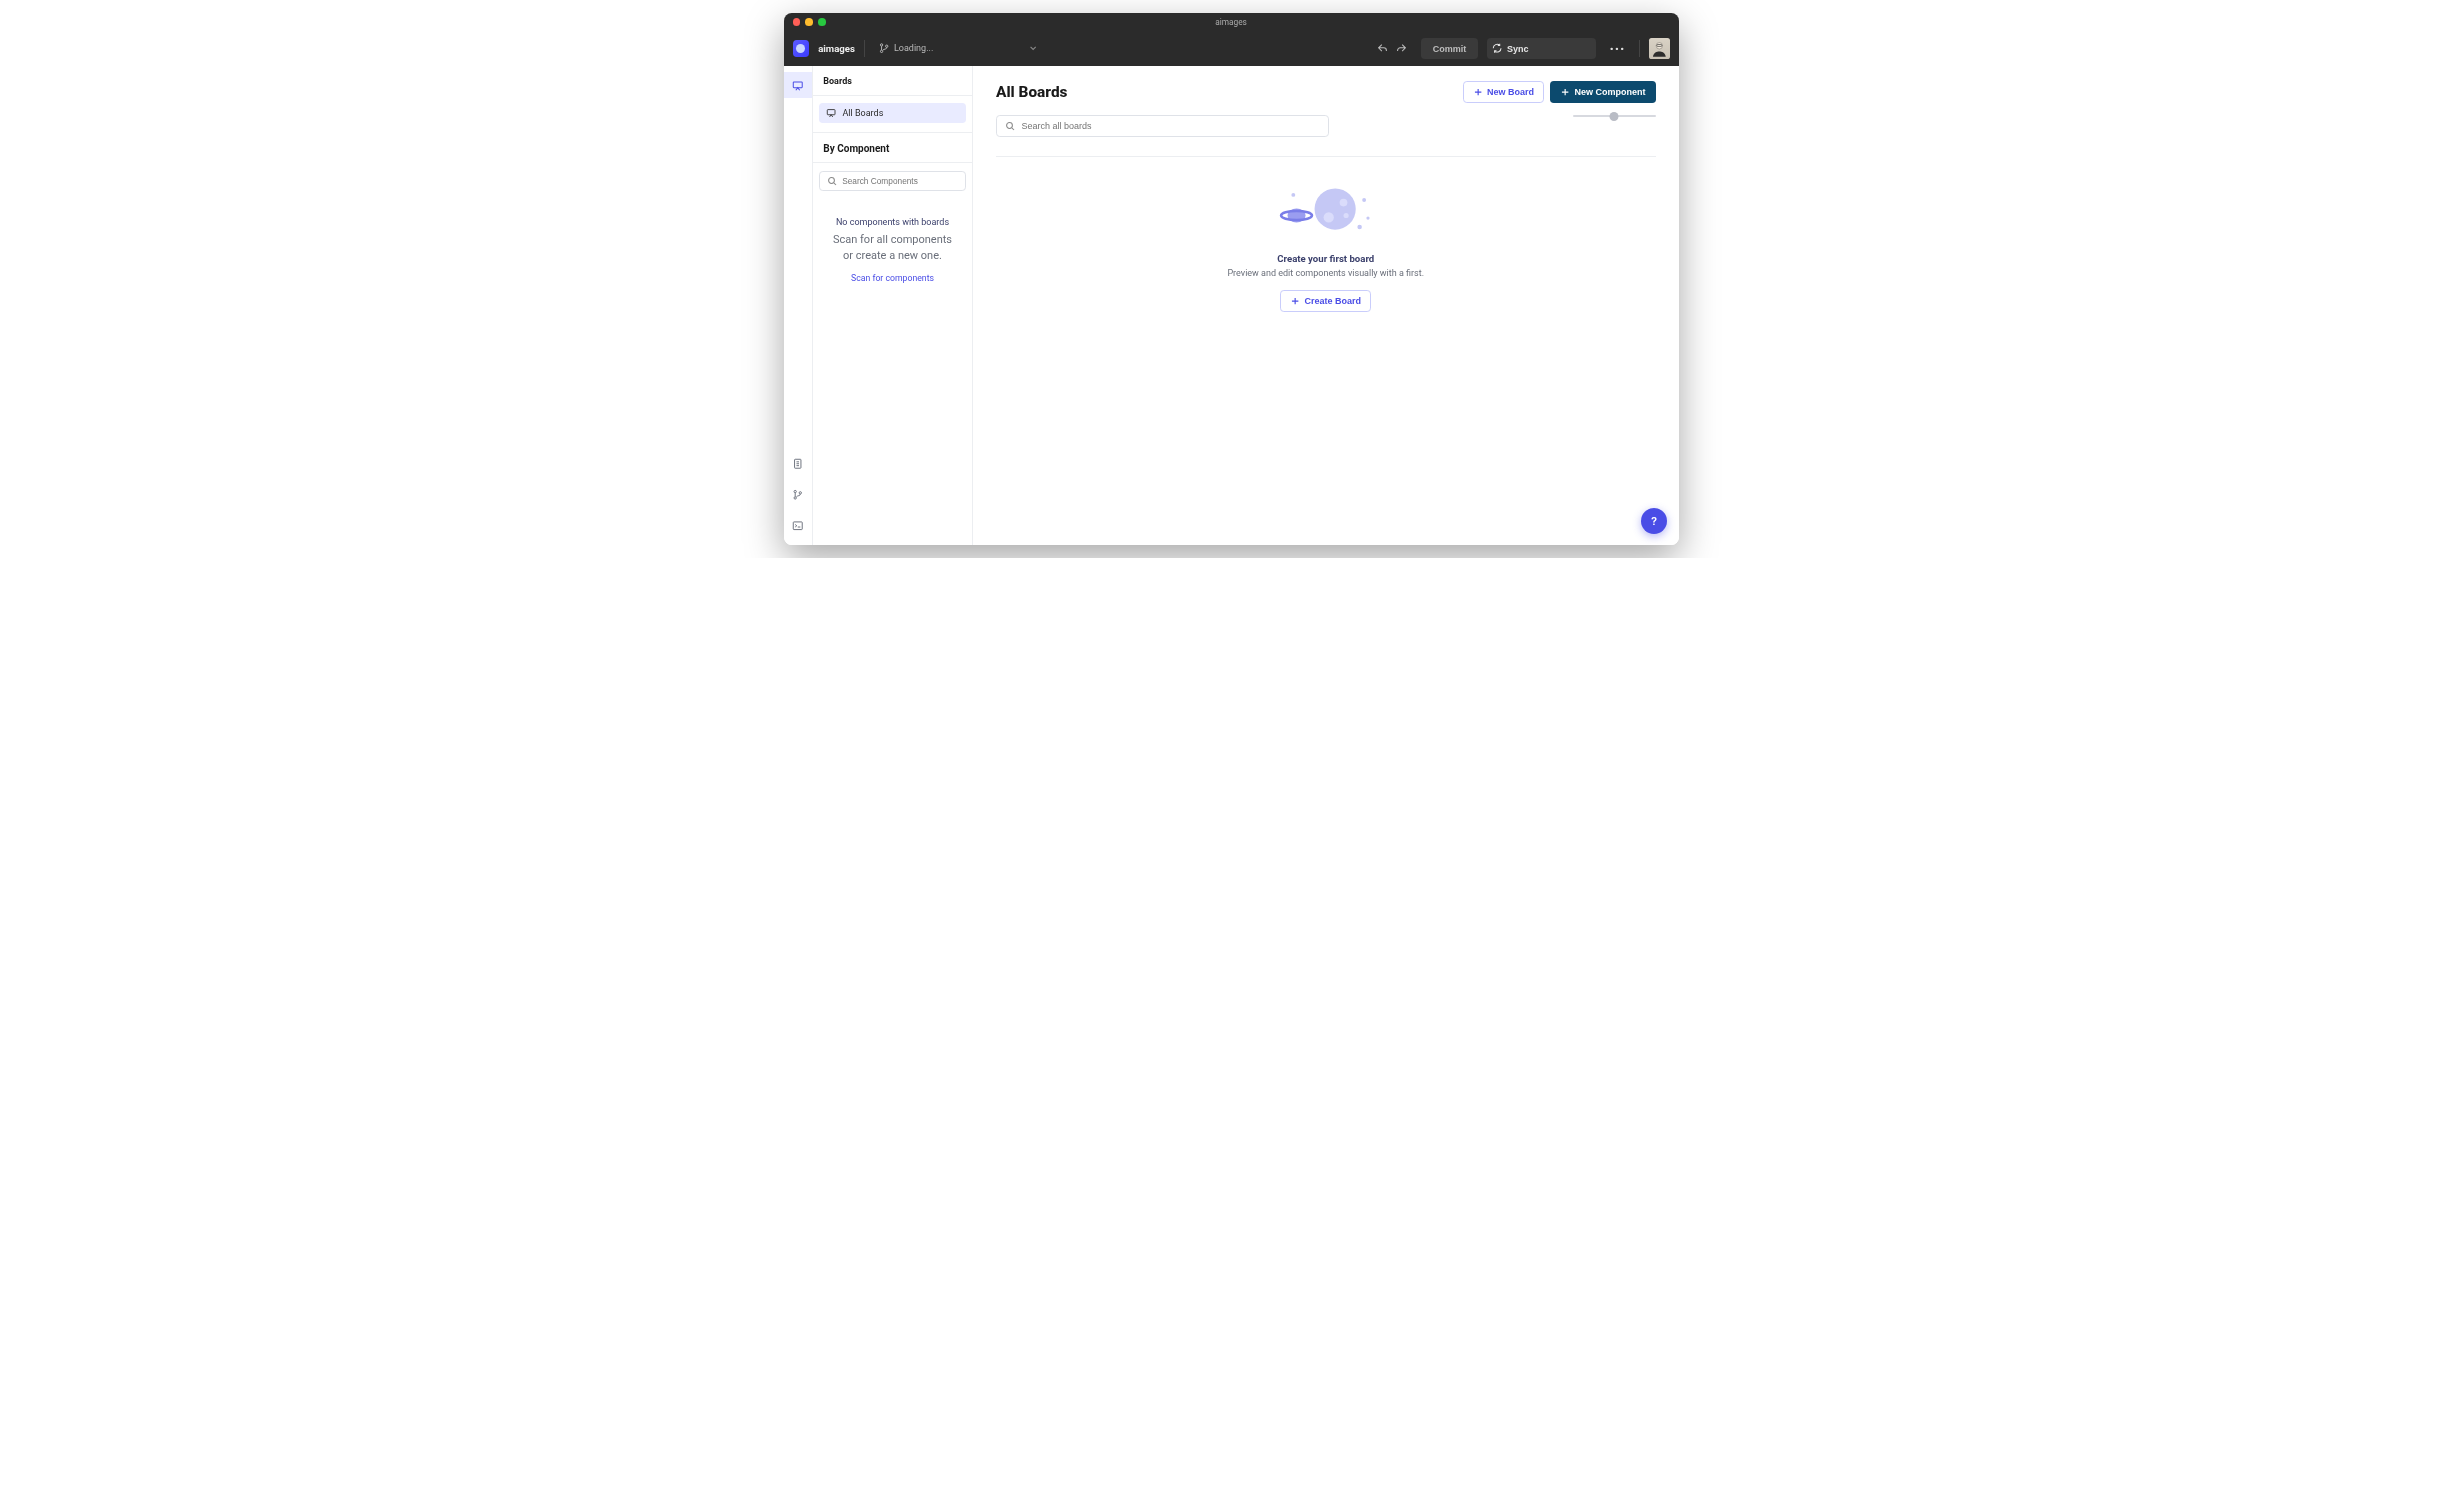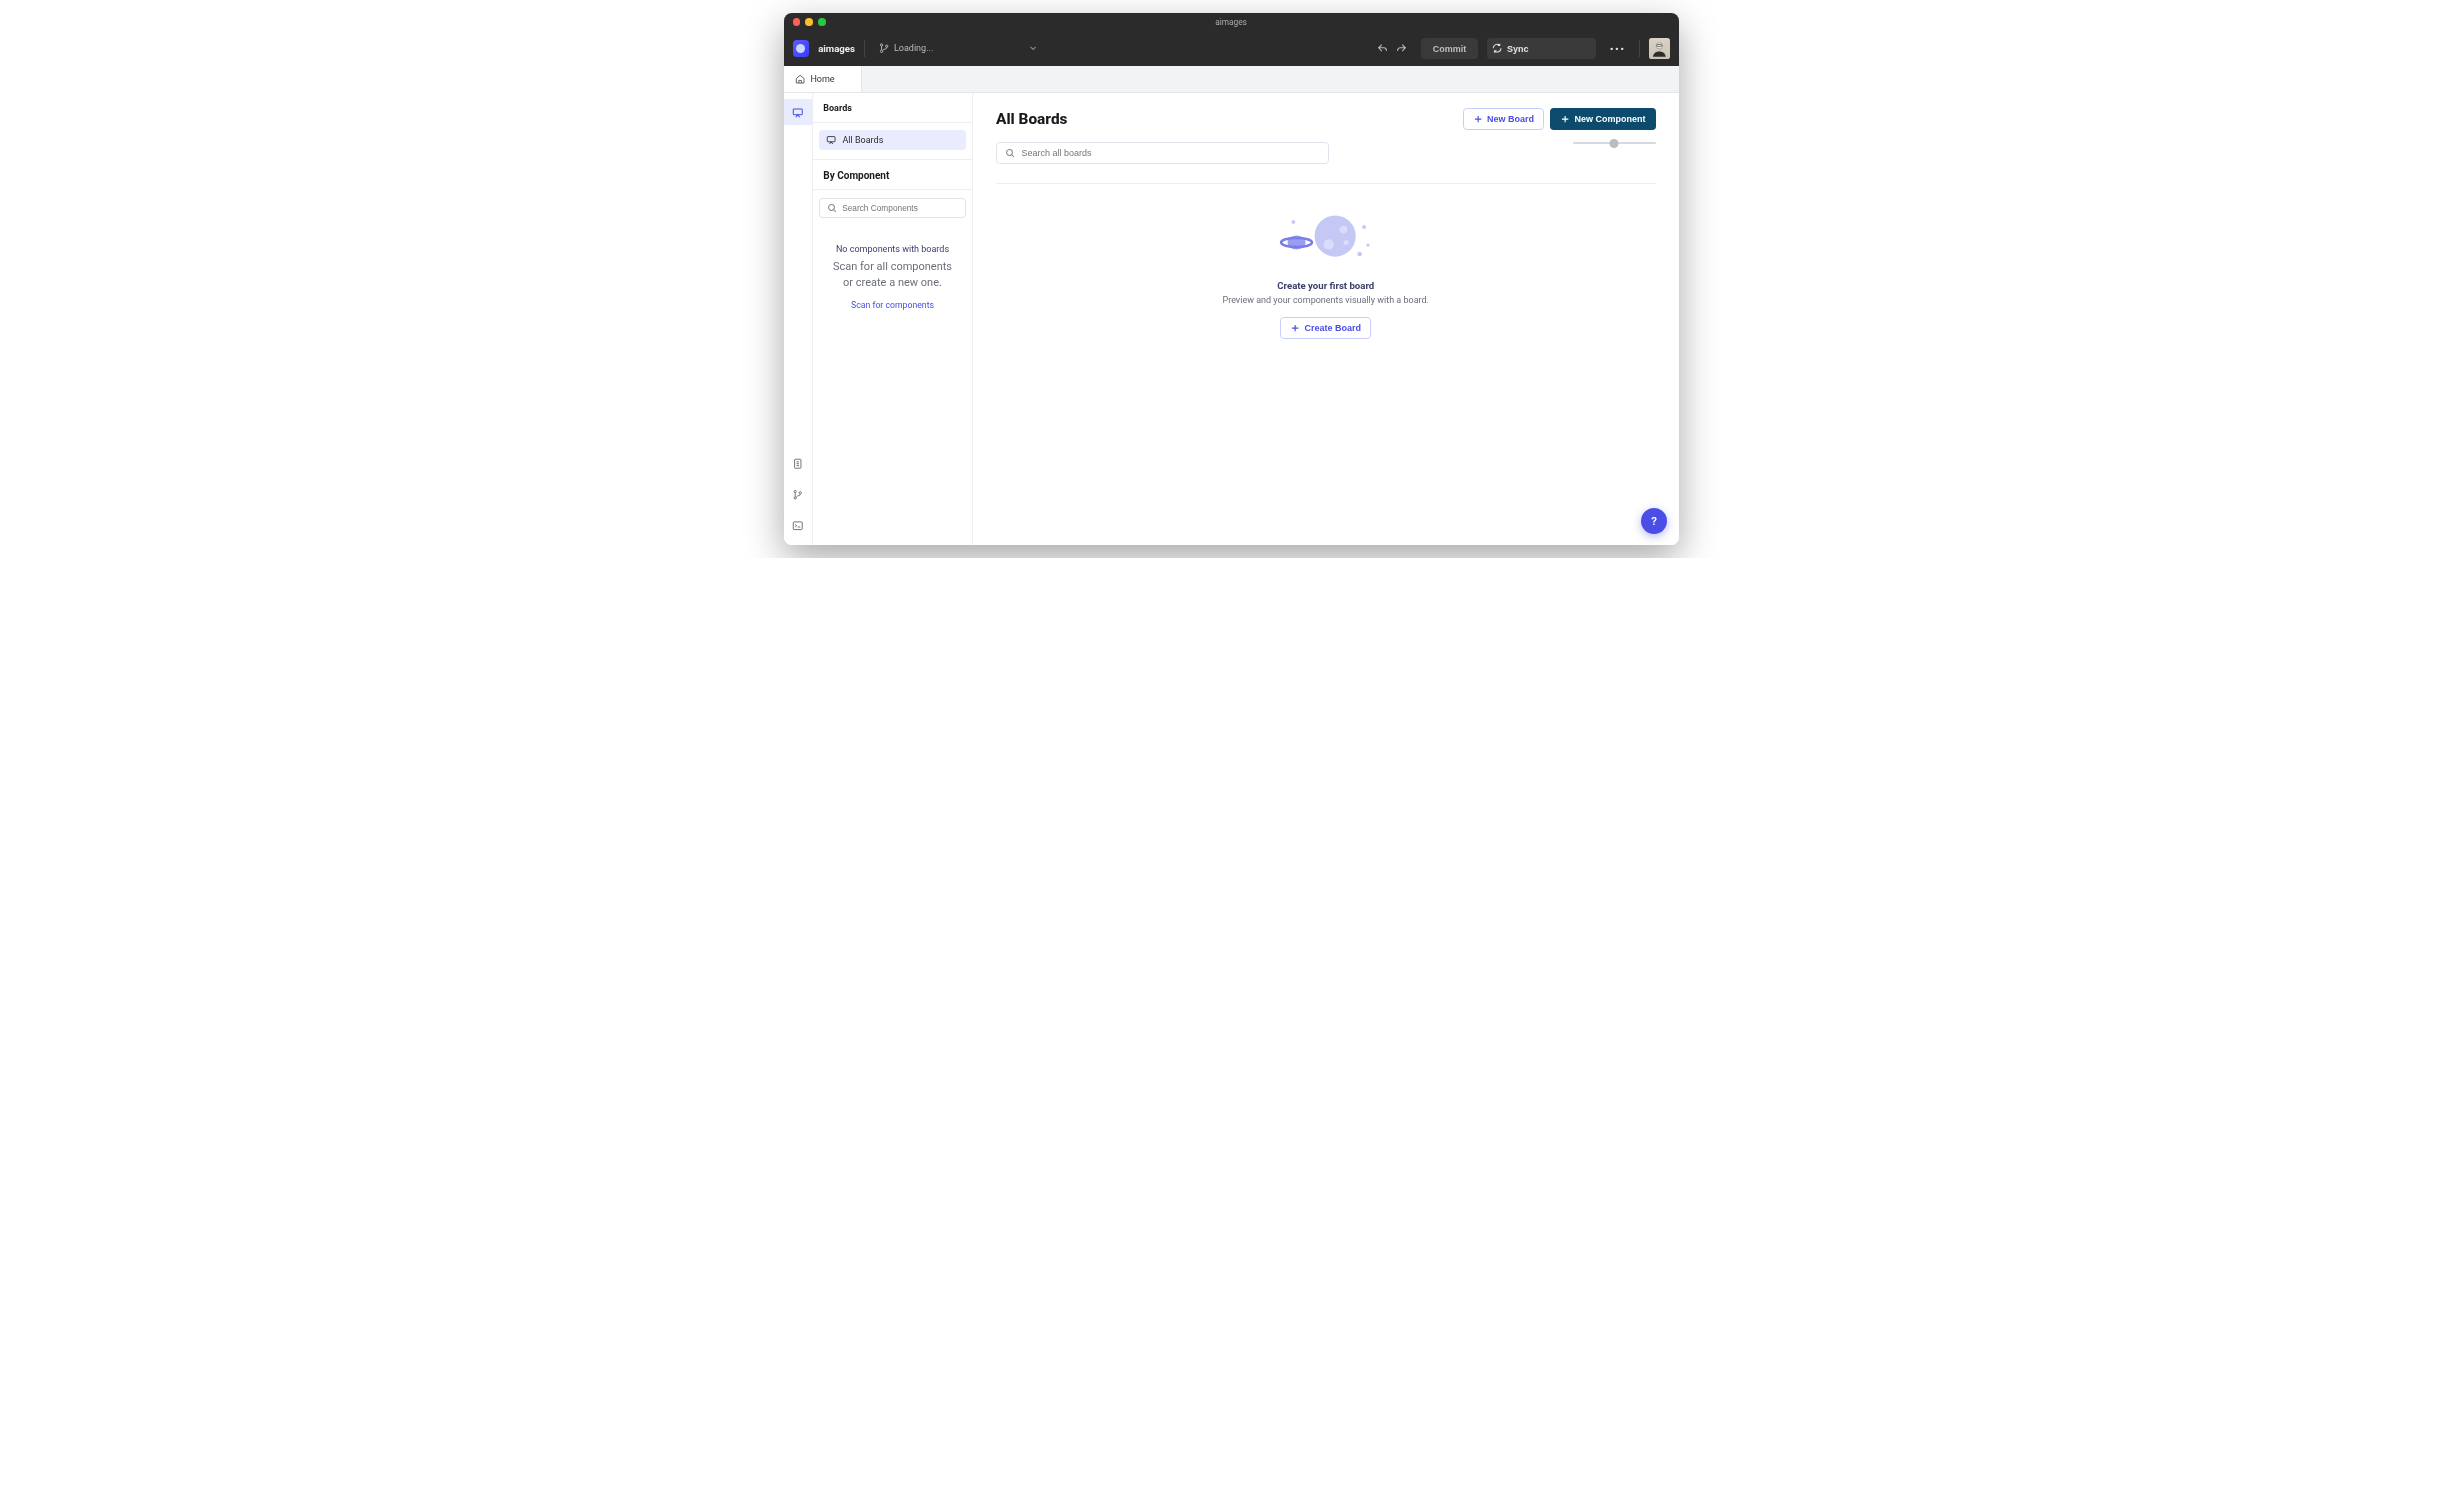--- a/index.html
+++ b/index.html
@@ -366,31 +366,20 @@
     <div class="avatar">
       <svg viewBox="0 0 26 26">
           <circle cx="13" cy="9" r="5" fill="#efe6d8"></circle>
           <circle cx="13" cy="9" r="5" fill="none" stroke="#333" stroke-width="0.5"></circle>
           <rect x="9" y="7" width="8" height="3" rx="1.5" fill="none" stroke="#333" stroke-width="1"></rect>
           <path d="M3 26c1-6 6-8 10-8s9 2 10 8" fill="#2d2d2d"></path>
         </svg>
     </div>
   </div>
 
-  <div class="tabs-row">
-    <div class="tab-home">
-      <span class="ic">
-        <svg viewBox="0 0 16 16" fill="none" stroke="#555" stroke-width="1.4">
-            <path d="M2 7l6-5 6 5v7H2z"></path>
-            <path d="M6 14v-4h4v4"></path>
-          </svg>
-      </span>
-      <span>Home</span>
-    </div>
-  </div>
 
   <div class="body">
 
     <div class="rail">
       <div class="rail-top">
         <div class="rail-item active">
           <span class="ic" style="width:11.5px;height:11.5px">
             <svg viewBox="0 0 18 18" fill="none" stroke="#4a4de6" stroke-width="1.6">
                 <rect x="2" y="3" width="14" height="9" rx="1"></rect>
                 <path d="M6 16l3-4 3 4"></path>
@@ -509,21 +498,21 @@
             <circle cx="112" cy="52" r="4" fill="#dadcfb"></circle>
             <ellipse cx="35" cy="52" rx="14" ry="11" fill="#9a9df0"></ellipse>
             <ellipse cx="35" cy="52" rx="24" ry="7" fill="none" stroke="#7a7ee8" stroke-width="4"></ellipse>
             <circle cx="30" cy="20" r="3" fill="#c5c8f5"></circle>
             <circle cx="140" cy="28" r="3" fill="#c5c8f5"></circle>
             <circle cx="146" cy="56" r="2.5" fill="#c5c8f5"></circle>
             <circle cx="133" cy="70" r="3.5" fill="#c5c8f5"></circle>
           </svg>
         </div>
         <div class="empty-title">Create your first board</div>
-        <div class="empty-sub">Preview and your components visually with a board.</div>
+        <div class="empty-sub">Preview and edit components visually with a first.</div>
         <button class="btn btn-outline">
           <span class="ic">
             <svg viewBox="0 0 16 16" stroke="#4a4de6" stroke-width="1.8">
                 <path d="M8 3v10M3 8h10"></path>
               </svg>
           </span>
           <span>Create Board</span>
         </button>
       </div>
 

